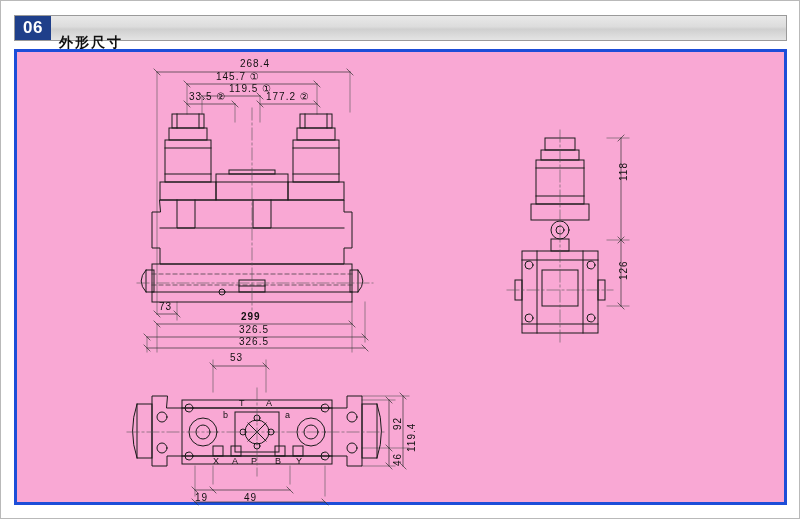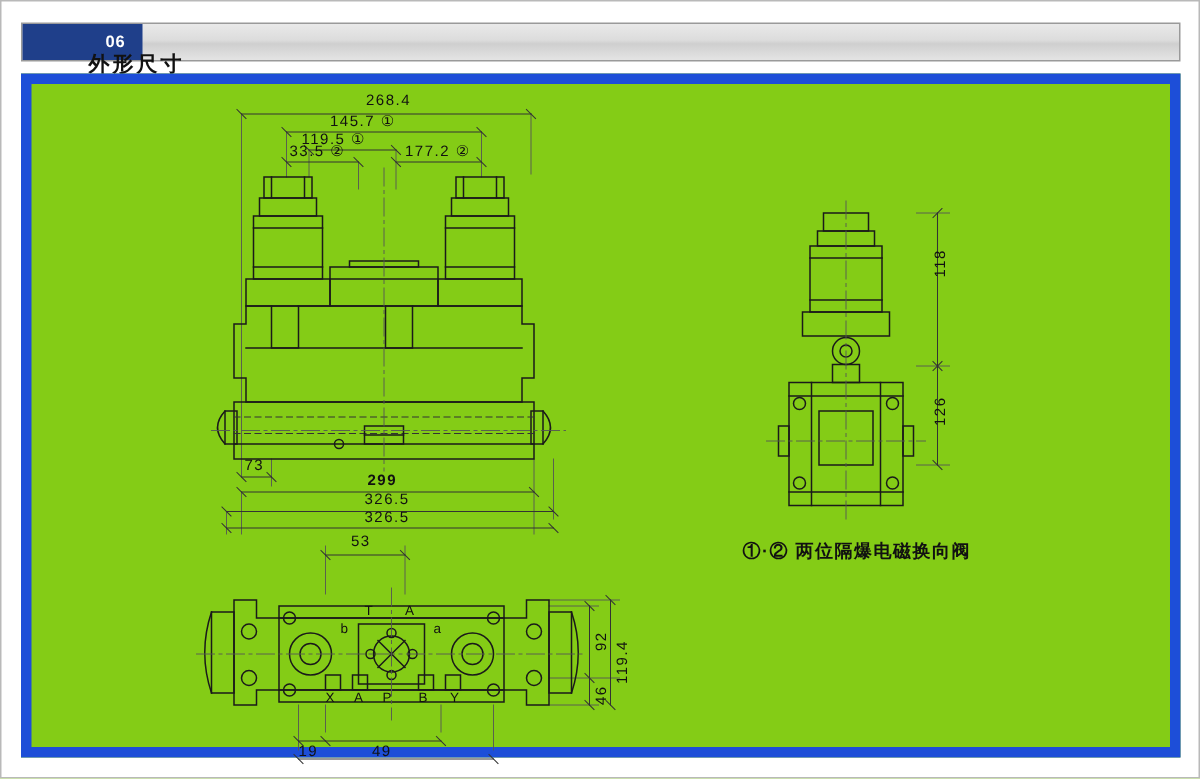--- a/index.html
+++ b/index.html
@@ -20,37 +20,36 @@
   
   .header{
     position:absolute;left:13px;top:14px;width:773px;height:26px;
     background:linear-gradient(to bottom,#e9e9e9 0%,#dcdcdc 45%,#cfcfcf 55%,#e4e4e4 100%);
     border:1px solid #9a9a9a;
     box-sizing:border-box;
   }
   .header .num{
     position:absolute;left:0;top:0;width:36px;height:24px;
     background:#1f3f8a;color:#fff;
-    font-size:11px;font-weight:bold;
+    font-size:17px;font-weight:bold;
     display:flex;align-items:center;justify-content:center;
     letter-spacing:0.5px;
-    padding-left:44px;
   }
   .header .title{
     position:absolute;left:44px;top:15px;height:24px;
     display:flex;align-items:center;
     font-size:14px;font-weight:bold;color:#111;
     letter-spacing:2px;
   }
   
   .frame{
     position:absolute;left:13px;top:48px;width:773px;height:456px;
-    border:7px solid #1d4ed8;
+    border:3px solid #1d4ed8;
     box-sizing:border-box;
-    background:#84cc16;
+    background:#f9a8d4;
   }
   
   svg.draw{position:absolute;left:0;top:0;}
   .cap{
     position:absolute;
     font-size:12px;color:#111;font-weight:bold;
     letter-spacing:1px;
     white-space:nowrap;
   }
 </style>
@@ -282,32 +281,31 @@
         <rect x="276" y="394" width="10" height="10"></rect>
         <g stroke="#555" stroke-width="0.6" stroke-dasharray="12 3 2 3">
           <line x1="110" y1="380" x2="370" y2="380"></line>
           <line x1="240" y1="336" x2="240" y2="424"></line>
         </g>
       </g>
     </svg>
 
     <div class="cap" style="left:223px;top:6px;font-weight:normal;font-size:10px;">268.4</div>
     <div class="cap" style="left:199px;top:19px;font-weight:normal;font-size:10px;">145.7 ①</div>
-    <div class="cap" style="left:180px;top:31px;font-weight:normal;font-size:10px;">119.5 ①</div>
+    <div class="cap" style="left:212px;top:31px;font-weight:normal;font-size:10px;">119.5 ①</div>
     <div class="cap" style="left:172px;top:39px;font-weight:normal;font-size:10px;">33.5 ②</div>
     <div class="cap" style="left:249px;top:39px;font-weight:normal;font-size:10px;">177.2 ②</div>
     <div class="cap" style="left:142px;top:249px;font-weight:normal;font-size:10px;">73</div>
     <div class="cap" style="left:224px;top:259px;font-weight:bold;font-size:10px;">299</div>
     <div class="cap" style="left:222px;top:272px;font-weight:normal;font-size:10px;">326.5</div>
     <div class="cap" style="left:222px;top:284px;font-weight:normal;font-size:10px;">326.5</div>
 
     <div class="cap" style="left:601px;top:129px;font-weight:normal;font-size:10px;transform:rotate(-90deg);transform-origin:left top;">118</div>
     <div class="cap" style="left:601px;top:228px;font-weight:normal;font-size:10px;transform:rotate(-90deg);transform-origin:left top;">126</div>
 
-    <div class="cap" style="left:474px;top:303px;">①·② 两位隔爆电磁换向阀</div>
 
     <div class="cap" style="left:213px;top:300px;font-weight:normal;font-size:10px;">53</div>
     <div class="cap" style="left:178px;top:440px;font-weight:normal;font-size:10px;">19</div>
     <div class="cap" style="left:227px;top:440px;font-weight:normal;font-size:10px;">49</div>
     <div class="cap" style="left:234px;top:452px;font-weight:normal;font-size:10px;margin-top:36px;">130</div>
     <div class="cap" style="left:375px;top:378px;font-weight:normal;font-size:10px;transform:rotate(-90deg);transform-origin:left top;">92</div>
     <div class="cap" style="left:375px;top:414px;font-weight:normal;font-size:10px;transform:rotate(-90deg);transform-origin:left top;">46</div>
     <div class="cap" style="left:389px;top:400px;font-weight:normal;font-size:10px;transform:rotate(-90deg);transform-origin:left top;">119.4</div>
 
     <div class="cap" style="left:196px;top:404px;font-weight:normal;font-size:9px;">X</div>

